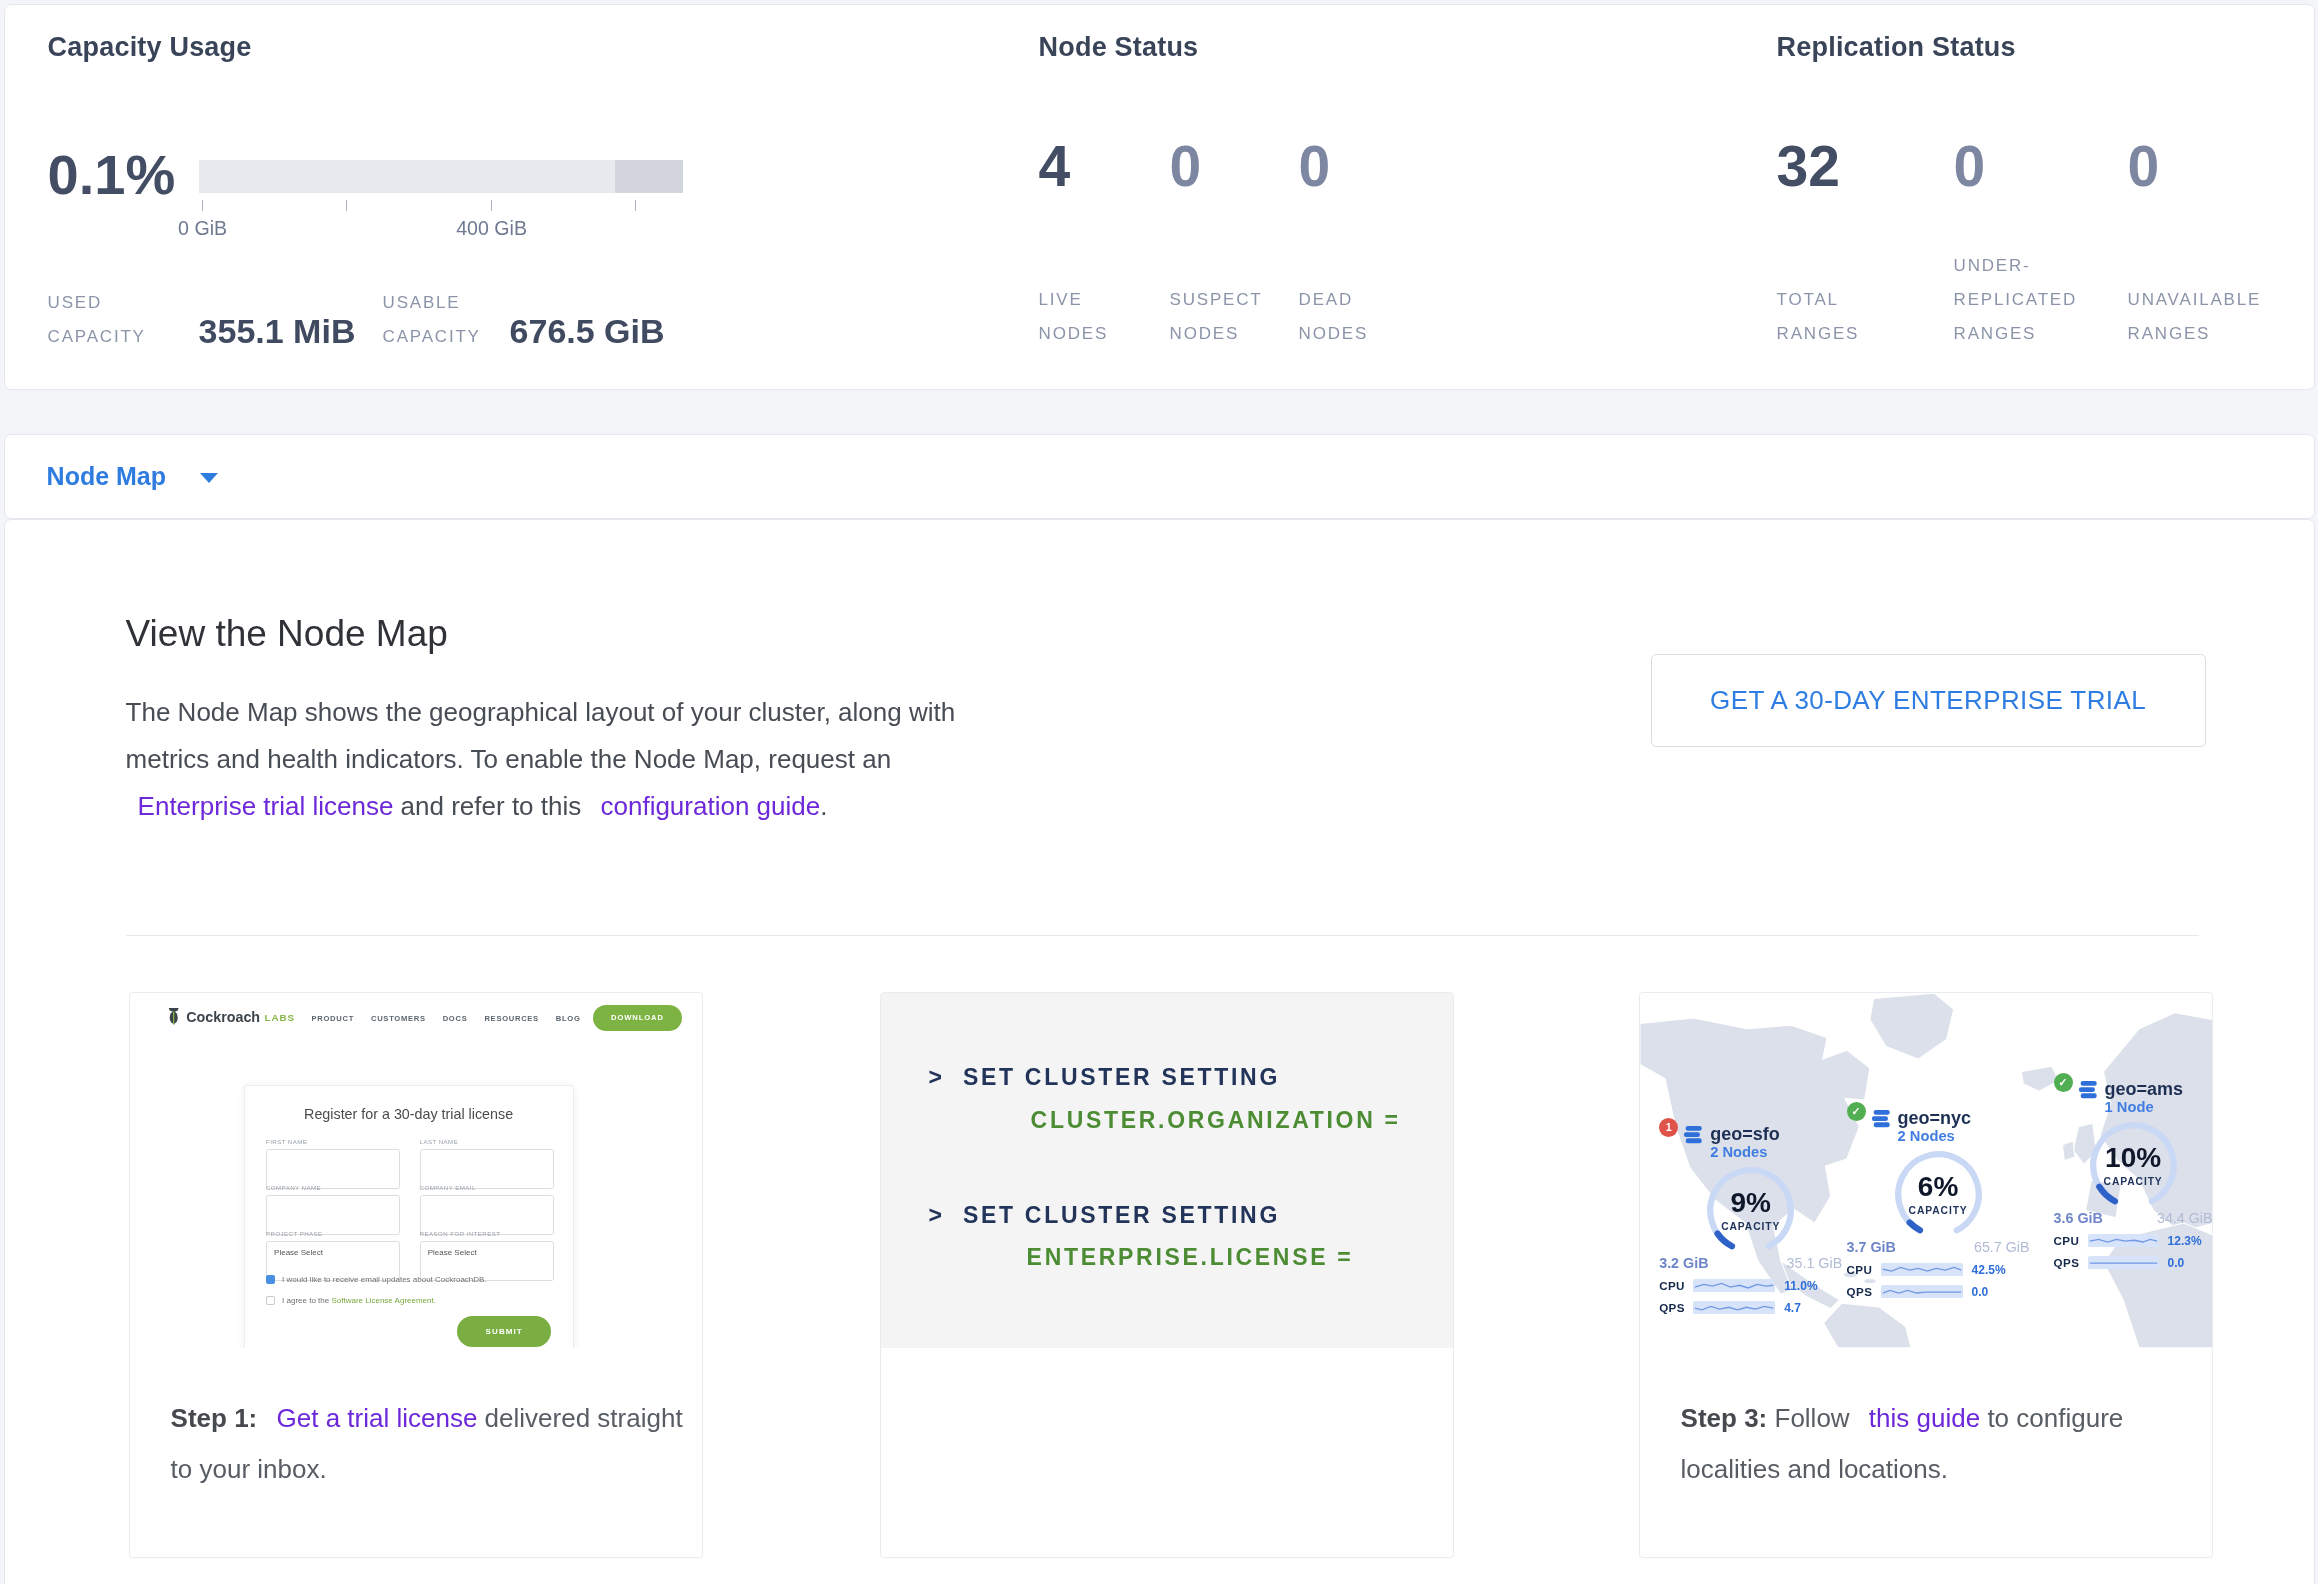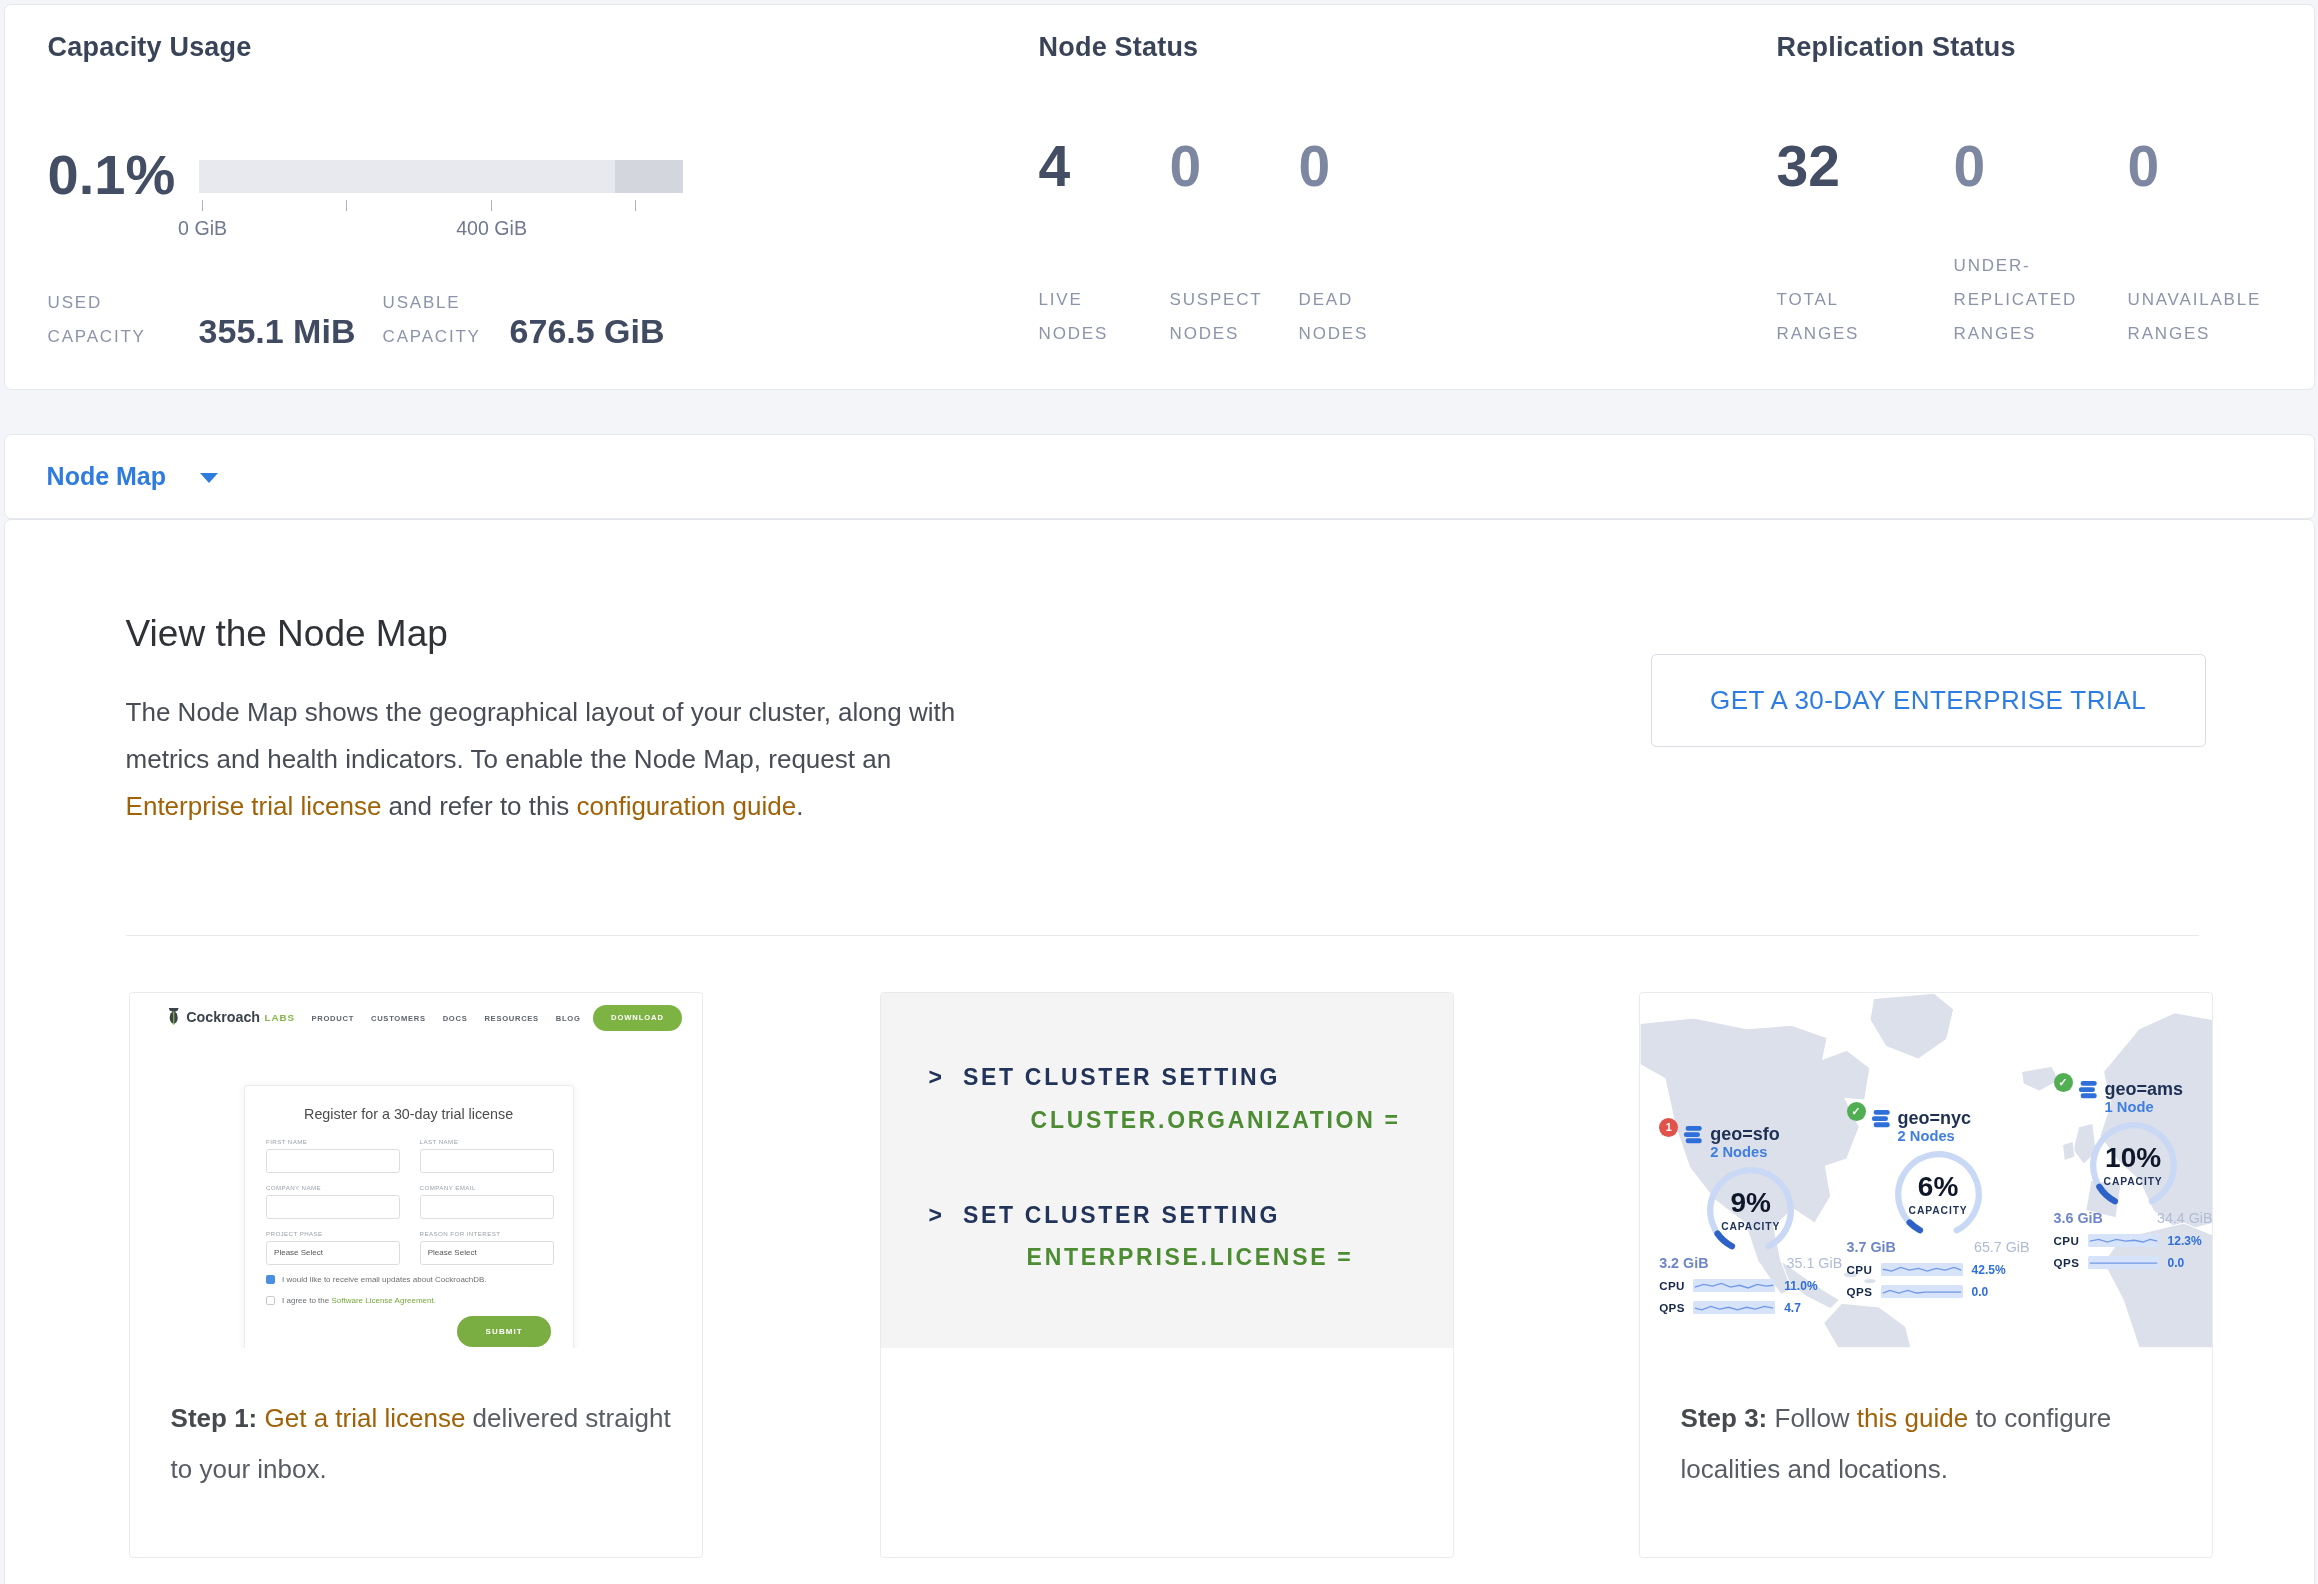--- a/index.html
+++ b/index.html
@@ -29,21 +29,21 @@
     border:0.9px solid #e4e7ec; border-radius:7.1px; display:flex; align-items:center; padding-left:42px; cursor:pointer; }
   .nodemap-bar .nm-label { font-size:25px; font-weight:600; color:#2f7ce1; }
   .caret-down { width:0; height:0; border-left:9px solid transparent; border-right:9px solid transparent;
     border-top:10.7px solid #2f7ce1; margin-left:34px; margin-top:3.6px; }
 
   
   .main-panel { position:absolute; left:3.6px; top:519px; width:2311px; height:1066px;
     background:#fff; border:0.9px solid #e4e7ec; border-radius:7.1px 7.1px 0 0; }
   .main-heading { position:absolute; left:121px; top:93px; font-size:37px; font-weight:400; color:#2f3237; }
   .intro { position:absolute; left:121px; top:169px; width:863px; font-size:26px; line-height:47px; color:#484d55; }
-  .intro a, .caption a { color:#a16207; text-decoration:none; cursor:pointer; }
+  .intro a, .caption a { color:#6d28d9; text-decoration:none; cursor:pointer;margin-left:12px; }
   .trial-btn { position:absolute; left:1646px; top:134px; width:555px; height:93px; background:#fff;
     border:0.9px solid #d8dce3; border-radius:5.3px; display:flex; align-items:center; justify-content:center;
     font-size:26px; font-weight:500; letter-spacing:0.4px; color:#2e7de2; cursor:pointer; font-family:"Liberation Sans",sans-serif; }
   .divider { position:absolute; left:121px; top:415px; width:2073px; height:0.9px; background:#e7e9ed; }
 
   
   .card { position:absolute; top:472px; width:574px; height:566px; background:#fff;
     border:0.9px solid #e8ebef; border-radius:3.6px; overflow:hidden; }
   .card-img { position:absolute; left:0; top:0; width:100%; height:355px; overflow:hidden; }
   .caption { position:absolute; left:0; top:355px; width:100%; padding:45px 16px 0 41px;
@@ -57,21 +57,21 @@
   .ms-logo-suffix { font-size:9.8px; font-weight:700; color:#85b647; letter-spacing:0.9px; margin-left:4.5px; }
   .ms-nav { position:absolute; right:121px; top:21.4px; display:flex; gap:17px; }
   .ms-nav span { font-size:7.6px; font-weight:700; letter-spacing:0.7px; color:#5d656d; }
   .ms-download { position:absolute; right:19.6px; top:11.6px; width:89px; height:26px; background:#7db343; border-radius:13.4px;
     color:#fff; font-size:7.6px; font-weight:700; letter-spacing:0.9px; display:flex; align-items:center; justify-content:center; }
   .ms-form { position:absolute; left:114px; top:92px; width:330px; height:269px; background:#fff;
     border:0.9px solid #ececec; border-radius:3.6px; box-shadow:0 1.8px 7.1px rgba(40,50,60,.08); }
   .ms-form-title { position:absolute; left:0; top:19.6px; width:100%; text-align:center; font-size:14.3px; color:#4b4b4b; }
   .ms-field { position:absolute; width:134px; }
   .ms-field .ms-flabel { font-size:6.2px; letter-spacing:0.4px; color:#9aa2a9; display:block; margin-bottom:3.6px; }
-  .ms-input { width:134px; height:24px; border:0.9px solid #ddd; border-radius:2.7px; background:#fff;
+  .ms-input { width:134px; height:40px; border:0.9px solid #ddd; border-radius:2.7px; background:#fff;
     font-size:8px; color:#555; line-height:22px; padding-left:7.1px; }
   .ms-check-row { position:absolute; left:21.4px; display:flex; align-items:center; }
   .ms-checkbox { width:9px; height:9px; border:0.9px solid #c9c9c9; border-radius:1.8px; margin-right:7.1px; flex:none; }
   .ms-checkbox.checked { background:#4a90e2; border-color:#4a90e2; }
   .ms-check-text { font-size:8px; color:#6b6f72; }
   .ms-check-text .green { color:#76a73d; }
   .ms-submit { position:absolute; right:21.4px; top:230px; width:94px; height:31px; background:#7aad42; border-radius:16px;
     color:#fff; font-size:8px; font-weight:700; letter-spacing:1.1px; display:flex; align-items:center; justify-content:center; }
 
   

